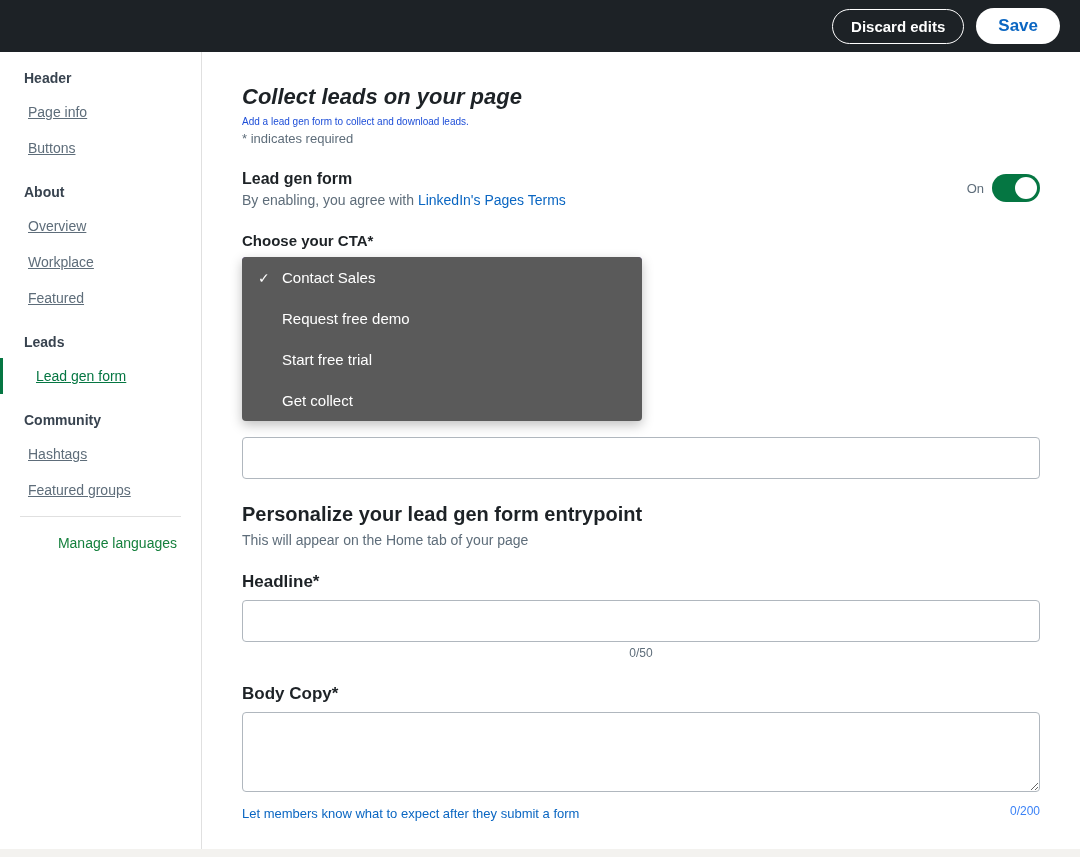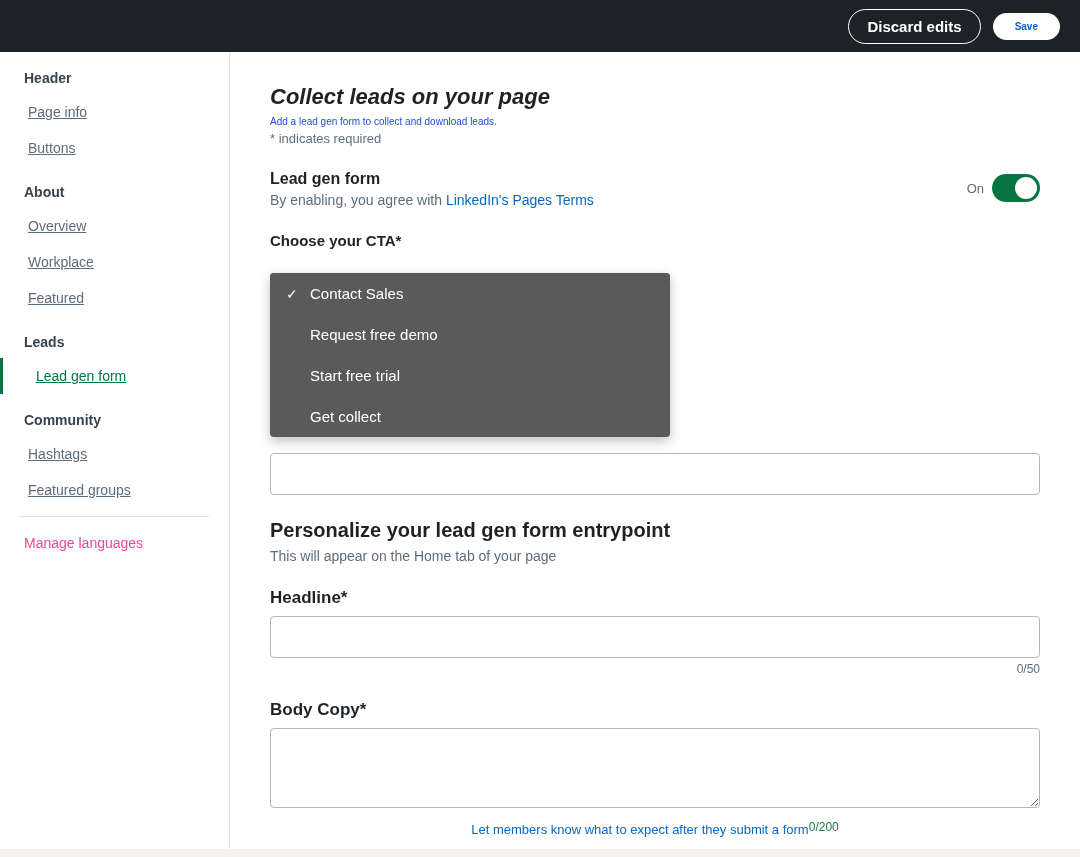--- a/index.html
+++ b/index.html
@@ -25,32 +25,32 @@
       font-weight: 600;
       cursor: pointer;
     }
 
     .btn-save {
       background: #fff;
       border: none;
       color: #0a66c2;
       border-radius: 20px;
       padding: 8px 22px;
-      font-size: 10px;
+      font-size: 17px;
       font-weight: 600;
       cursor: pointer;
     }
 
     .layout {
       display: flex;
       height: calc(857px - 60px);
     }
 
     .sidebar {
-      width: 230px;
+      width: 202px;
       background: #fff;
       border-right: 1px solid #e0e0e0;
       padding: 0;
       overflow-y: auto;
       flex-shrink: 0;
     }
 
     .sidebar-section-header {
       font-size: 14px;
       font-weight: 600;
@@ -74,23 +74,24 @@
     }
 
     .sidebar-divider {
       border: none;
       border-top: 1px solid #e0e0e0;
       margin: 8px 20px;
     }
 
     .sidebar-bottom-item {
       font-size: 14px;
-      color: #ec4899;
+      color: #15803d;
       padding: 10px 24px;
       cursor: pointer;
+      text-align: right;
     }
 
     .main-content {
       flex: 1;
       background: #fff;
       padding: 32px 40px;
       overflow-y: auto;
       position: relative;
     }
 
@@ -172,21 +173,21 @@
       border-radius: 50%;
       top: 3px;
       right: 3px;
       transition: right 0.2s;
     }
 
     .cta-label {
       font-size: 15px;
       font-weight: 600;
       color: #1d2226;
-      margin-bottom: 24px;
+      margin-bottom: 8px;
     }
 
     .cta-select-wrapper {
       position: relative;
       width: 400px;
     }
 
     .cta-select-display {
       border: 2px solid #7c5cbf;
       border-radius: 4px;
@@ -255,21 +256,21 @@
       width: 100%;
       border: 1.5px solid #b0b7be;
       border-radius: 4px;
       padding: 12px 14px;
       font-size: 14px;
       color: #1d2226;
       outline: none;
     }
 
     .char-count {
-      text-align: right;
+      text-align: center;
       font-size: 12px;
       color: #5e6d7a;
       margin-top: 4px;
     }
 
     .textarea-input {
       width: 100%;
       border: 1.5px solid #b0b7be;
       border-radius: 4px;
       padding: 12px 14px;
@@ -282,27 +283,27 @@
 
     .body-copy-hint {
       font-size: 13px;
       color: #0a66c2;
       margin-top: 6px;
     }
 
     .body-copy-count {
       text-align: right;
       font-size: 12px;
-      color: #15803d;
+      color: #3b82f6;
       margin-top: 4px;
     }
 
     .body-copy-row {
       display: flex;
-      justify-content: center;
+      justify-content: space-between;
       align-items: flex-start;
       margin-top: 4px;
     }
   </style>
 </head>
 <body>
 
 <div class="top-bar">
   <button class="btn-discard">Discard edits</button>
   <button class="btn-save">Save</button>

